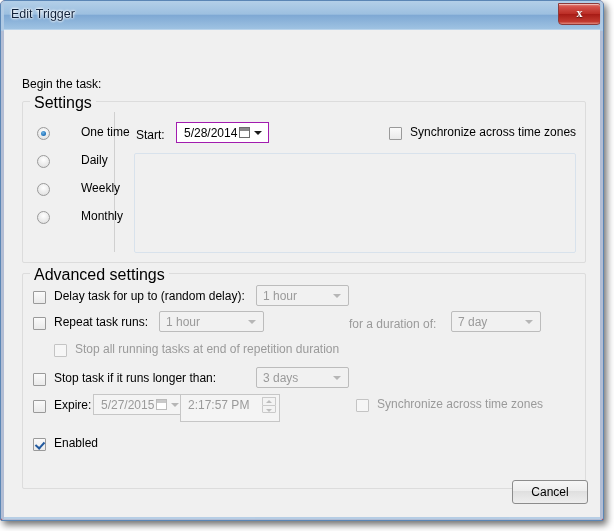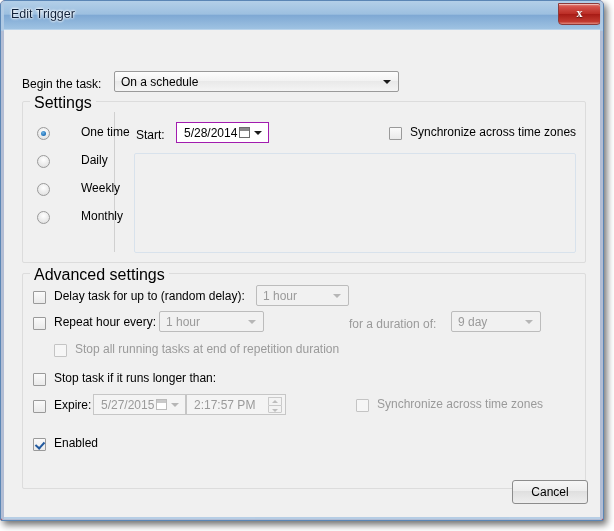--- a/index.html
+++ b/index.html
@@ -122,24 +122,20 @@
   <div id="titlebar">
     <div id="title-text">Edit Trigger</div>
     <div id="close-btn">
       <div id="close-x">x</div>
     </div>
   </div>
 
   <div id="client">
 
     <div class="lbl" style="left:18px;top:47px;">Begin the task:</div>
-    <div class="combo" style="left:110px;top:41px;width:285px;height:21px;">
-      <span class="ctext">On a schedule</span>
-      <span class="arrow"></span>
-    </div>
 
     <div class="groupbox" style="left:18px;top:71px;width:562px;height:160px;"></div>
     <div class="group-title" style="left:26px;top:64px;">Settings</div>
 
     <div id="vdiv" style="left:110px;top:82px;height:140px;"></div>
 
     <div class="radio-row" style="left:33px;top:95px;width:80px;">
       <span class="radio on"></span>
       <span class="rl">One time</span>
     </div>
@@ -188,52 +184,56 @@
       <span class="cbox"></span>
       <span class="cl">Delay task for up to (random delay):</span>
     </div>
     <div class="combo dis" style="left:252px;top:255px;width:93px;height:21px;">
       <span class="ctext">1 hour</span>
       <span class="arrow"></span>
     </div>
 
     <div class="cb-row" style="left:29px;top:285px;width:130px;">
       <span class="cbox"></span>
-      <span class="cl">Repeat hour every:</span>
+      <span class="cl">Repeat task runs:</span>
     </div>
     <div class="combo dis" style="left:155px;top:281px;width:105px;height:21px;">
       <span class="ctext">1 hour</span>
       <span class="arrow"></span>
     </div>
     <div class="lbl dis" style="left:345px;top:287px;">for a duration of:</div>
     <div class="combo dis" style="left:447px;top:281px;width:90px;height:21px;">
-      <span class="ctext">9 day</span>
+      <span class="ctext">7 day</span>
       <span class="arrow"></span>
     </div>
 
     <div class="cb-row" style="left:50px;top:312px;width:310px;">
       <span class="cbox dis"></span>
       <span class="cl dis">Stop all running tasks at end of repetition duration</span>
     </div>
 
     <div class="cb-row" style="left:29px;top:341px;width:210px;">
       <span class="cbox"></span>
       <span class="cl">Stop task if it runs longer than:</span>
+    </div>
+    <div class="combo dis" style="left:252px;top:337px;width:93px;height:21px;">
+      <span class="ctext">3 days</span>
+      <span class="arrow"></span>
     </div>
 
     <div class="cb-row" style="left:29px;top:368px;width:70px;">
       <span class="cbox"></span>
       <span class="cl">Expire:</span>
     </div>
     <div class="textbox dis" style="left:89px;top:364px;width:93px;height:21px;">
       <span class="tval">5/27/2015</span>
       <span class="cal-ico dis"></span>
       <span class="cal-arrow dis"></span>
     </div>
-    <div class="textbox dis" style="left:182px;top:364px;width:100px;height:21px;">
+    <div class="textbox dis" style="left:176px;top:364px;width:100px;height:28px;">
       <span class="tval">2:17:57 PM</span>
       <span class="spin dis">
         <span class="sb up">
             <i class="tri"></i>
           </span>
         <span class="sb dn">
             <i class="tri"></i>
           </span>
       </span>
     </div>

